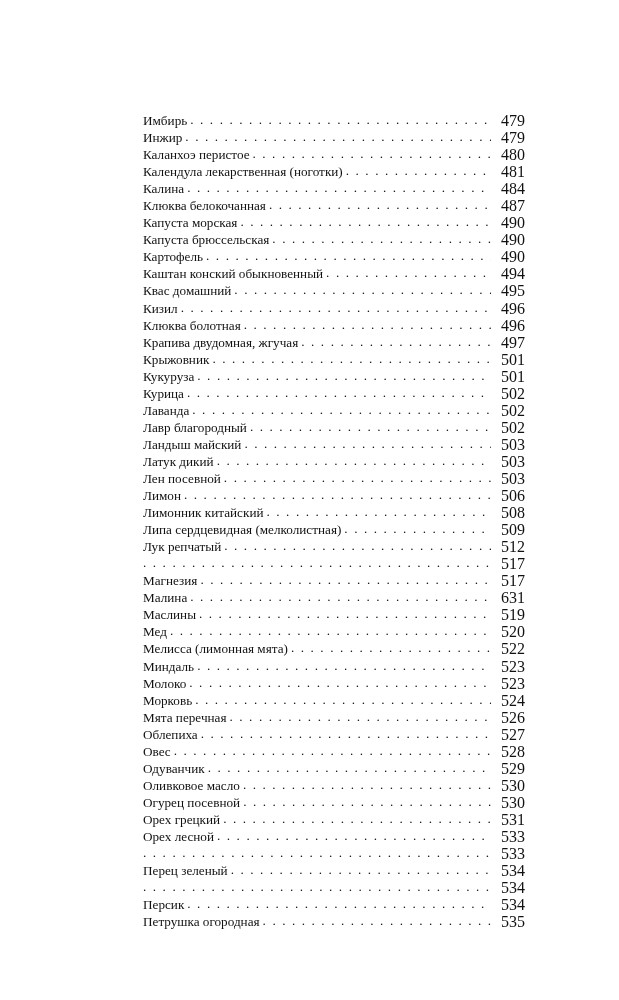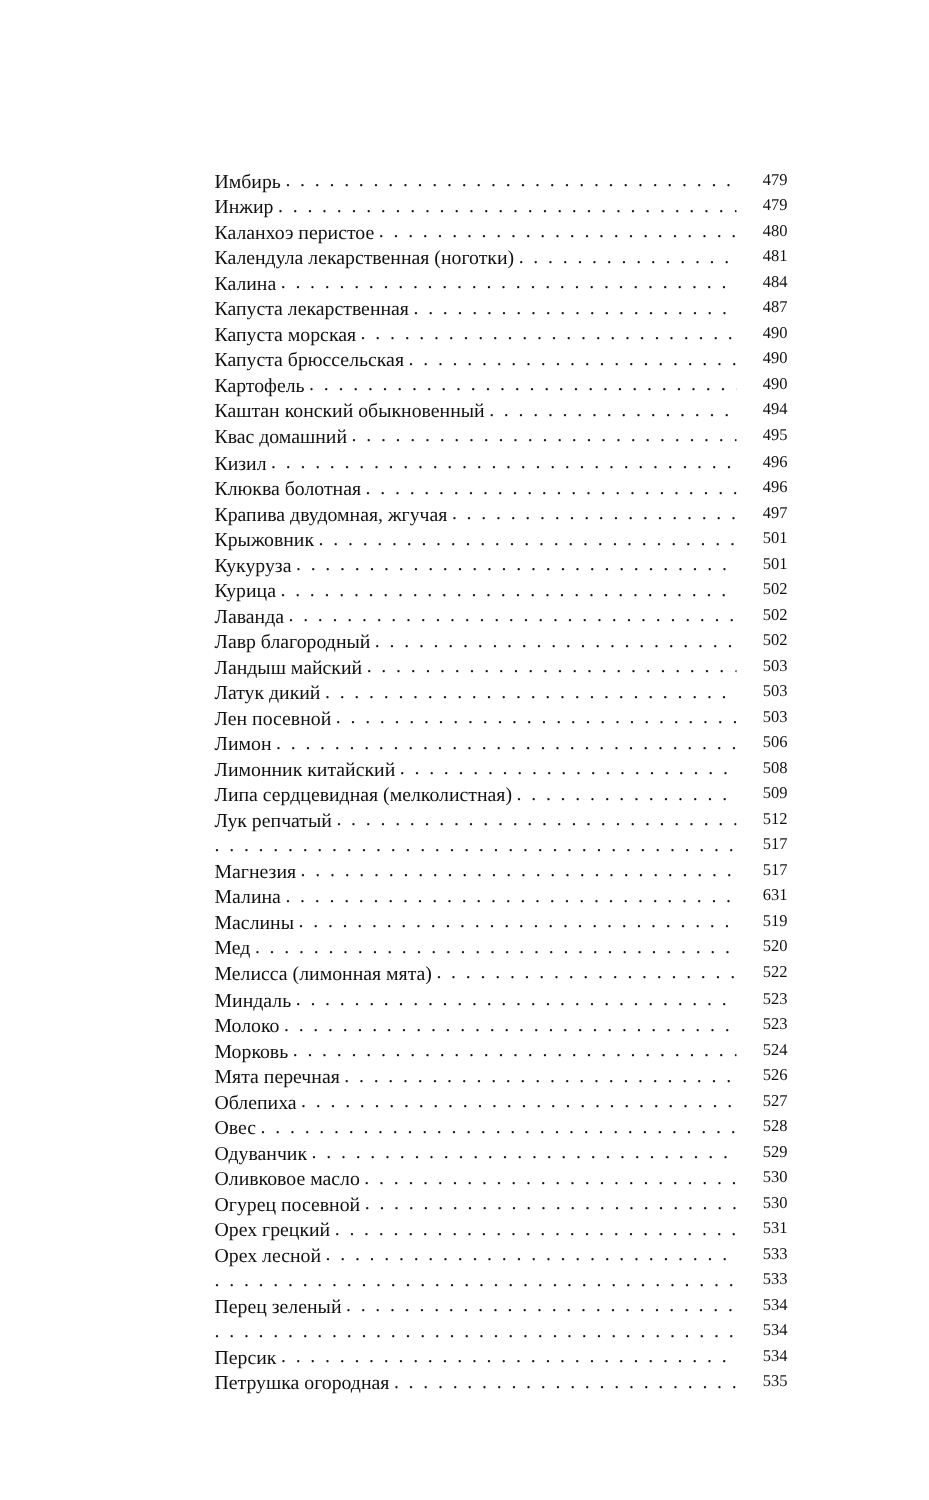--- a/index.html
+++ b/index.html
@@ -45,21 +45,21 @@
     letter-spacing: 1.6px;
     color: #111111;
     position: relative;
     top: -1px;
   }
   .entry-page {
     flex: 0 0 auto;
     width: 30px;
     text-align: right;
     padding-left: 4px;
-    font-size: 11px;
+    font-size: 16px;
   }
 </style>
 </head>
 <body>
 
 <div class="page">
   <div class="toc" id="toc-list">
       <div class="toc-entry">
         <span class="entry-title">Имбирь</span>
         <span class="leader">. . . . . . . . . . . . . . . . . . . . . . . . . . . . . . . . . . . . . . . . . . . . . . . . . . . . . . . . . . . . . . . . . . . . . . . . . . . . . . . . . . . . . . . . . </span>
@@ -79,21 +79,21 @@
         <span class="entry-title">Календула лекарственная (ноготки)</span>
         <span class="leader">. . . . . . . . . . . . . . . . . . . . . . . . . . . . . . . . . . . . . . . . . . . . . . . . . . . . . . . . . . . . . . . . . . . . . . . . . . . . . . . . . . . . . . . . . </span>
         <span class="entry-page">481</span>
       </div>
       <div class="toc-entry">
         <span class="entry-title">Калина</span>
         <span class="leader">. . . . . . . . . . . . . . . . . . . . . . . . . . . . . . . . . . . . . . . . . . . . . . . . . . . . . . . . . . . . . . . . . . . . . . . . . . . . . . . . . . . . . . . . . </span>
         <span class="entry-page">484</span>
       </div>
       <div class="toc-entry">
-        <span class="entry-title">Капуста лекарственная</span>
+        <span class="entry-title">Клюква белокочанная</span>
         <span class="leader">. . . . . . . . . . . . . . . . . . . . . . . . . . . . . . . . . . . . . . . . . . . . . . . . . . . . . . . . . . . . . . . . . . . . . . . . . . . . . . . . . . . . . . . . . </span>
         <span class="entry-page">487</span>
       </div>
       <div class="toc-entry">
         <span class="entry-title">Капуста морская</span>
         <span class="leader">. . . . . . . . . . . . . . . . . . . . . . . . . . . . . . . . . . . . . . . . . . . . . . . . . . . . . . . . . . . . . . . . . . . . . . . . . . . . . . . . . . . . . . . . . </span>
         <span class="entry-page">490</span>
       </div>
       <div class="toc-entry">
         <span class="entry-title">Капуста брюссельская</span>

